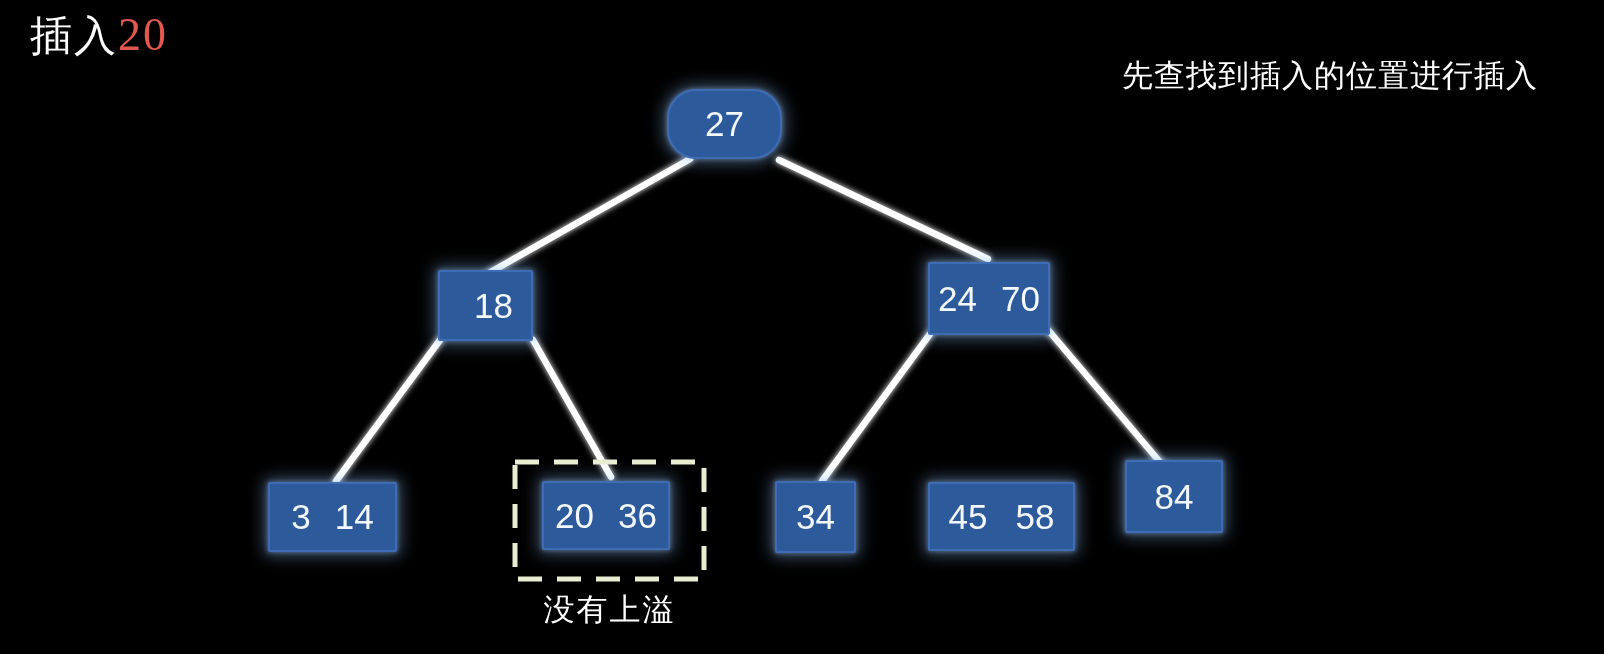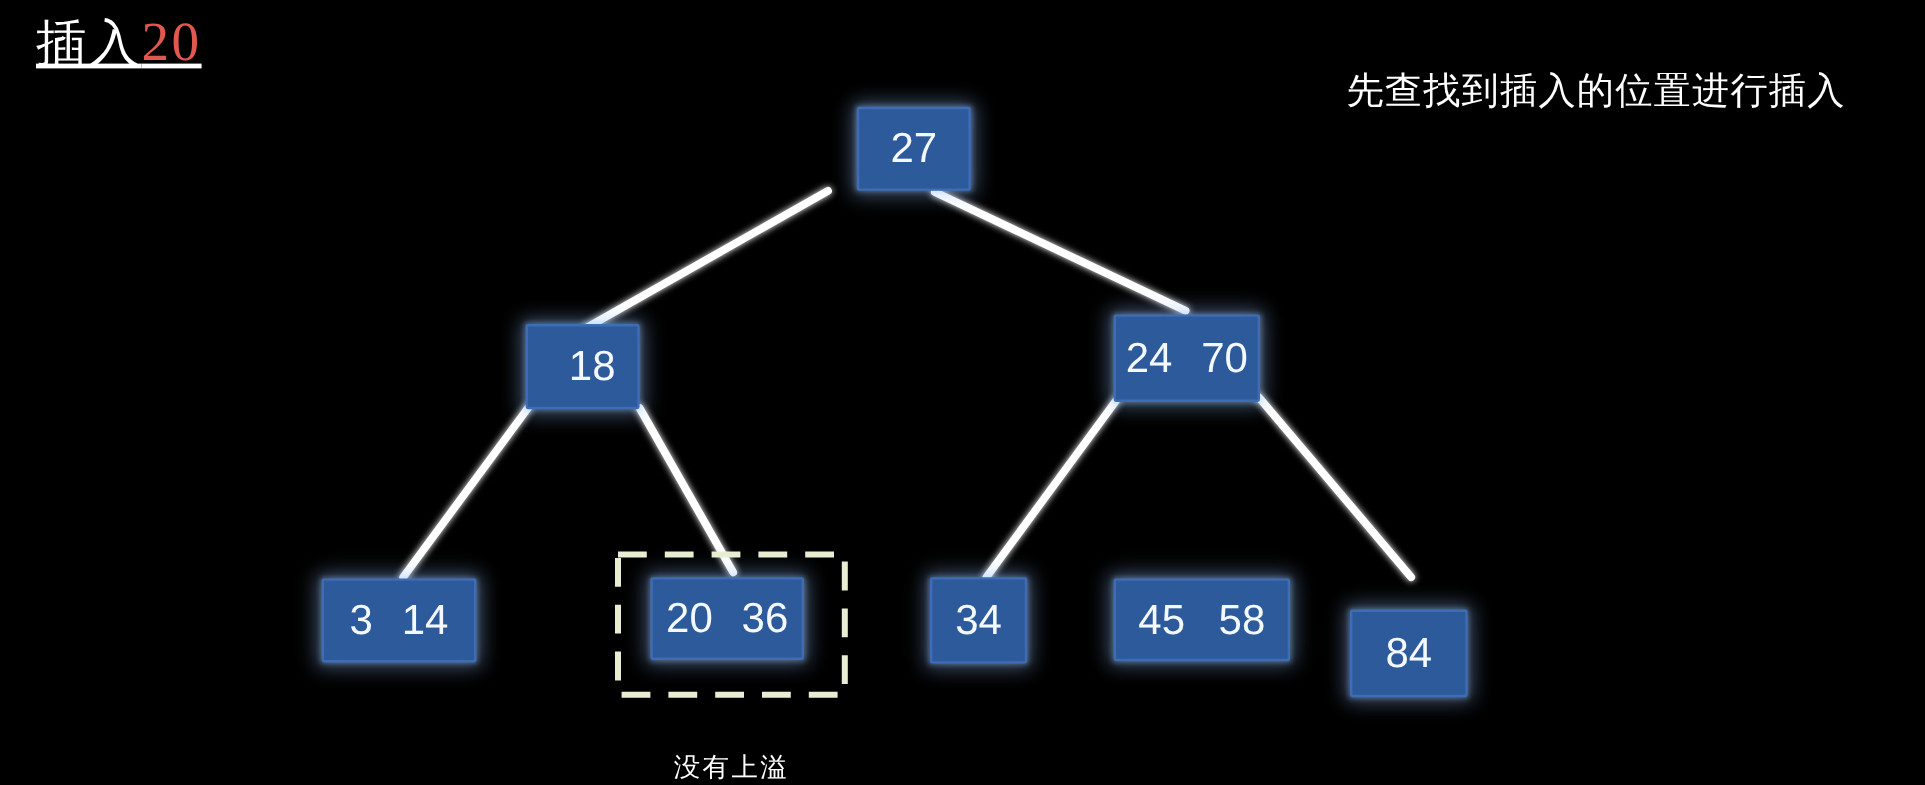--- a/index.html
+++ b/index.html
@@ -17,21 +17,20 @@
     color: #ffffff;
   }
   
   #slide-title {
     position: absolute;
     left: 30px;
     top: 8px;
     font-size: 42px;
     letter-spacing: 2px;
     white-space: nowrap;
-    text-decoration: underline;
   }
   #slide-title .title-prefix { color: #ffffff; }
   #slide-title .title-value {
     color: #e0584e;
     font-family: "Liberation Serif", "DejaVu Serif", serif;
     font-size: 46px;
   }
   
   #notes {
     position: absolute;
@@ -66,25 +65,24 @@
     font-size: 35px;
   }
   .node-key { display: inline-block; }
   
   #overflow-label {
     position: absolute;
     left: 513px;
     top: 589px;
     width: 193px;
     text-align: center;
-    font-size: 22px;
+    font-size: 31px;
     letter-spacing: 2px;
     color: #ffffff;
     white-space: nowrap;
-    margin-top: 36px;
   }
 </style>
 </head>
 <body>
 
 <div id="stage">
 
   <div id="slide-title">
     <span class="title-prefix">插入</span><span class="title-value">20</span>
   </div>
@@ -109,21 +107,21 @@
         <line x1="440" y1="340" x2="336" y2="481" stroke="#ffffff" stroke-width="6.5" stroke-linecap="round" filter="url(#edgeGlow)"></line>
         <line x1="533" y1="340" x2="611" y2="477" stroke="#ffffff" stroke-width="6.5" stroke-linecap="round" filter="url(#edgeGlow)"></line>
         <line x1="930" y1="334" x2="822" y2="481" stroke="#ffffff" stroke-width="6.5" stroke-linecap="round" filter="url(#edgeGlow)"></line>
         <line x1="993" y1="336" x2="993" y2="481" stroke="#ffffff" stroke-width="6.5" stroke-linecap="round" filter="url(#edgeGlow)"></line>
         <line x1="1049" y1="331" x2="1176" y2="481" stroke="#ffffff" stroke-width="6.5" stroke-linecap="round" filter="url(#edgeGlow)"></line>
       </g>
     <rect id="dashed-box" fill="none" stroke="#e9eed2" stroke-width="5" stroke-dasharray="24 15" x="515" y="462" width="189" height="117"></rect>
   </svg>
 
   <div id="node-layer">
-      <div class="tree-node" style="left: 714px; top: 89px; width: 95px; height: 70px;">
+      <div class="tree-node" style="left: 667px; top: 89px; width: 115px; height: 70px; border-radius: 29px;">
         <span class="node-key">27</span>
       </div>
       <div class="tree-node" style="left: 438px; top: 270px; width: 95px; height: 71px; padding-left: 16px;">
         <span class="node-key">18</span>
       </div>
       <div class="tree-node" style="left: 928px; top: 262px; width: 122px; height: 73px;">
         <span class="node-key">24</span>
         <span class="node-key">70</span>
       </div>
       <div class="tree-node" style="left: 268px; top: 482px; width: 129px; height: 70px;">
@@ -134,20 +132,20 @@
         <span class="node-key">20</span>
         <span class="node-key">36</span>
       </div>
       <div class="tree-node" style="left: 775px; top: 481px; width: 81px; height: 72px;">
         <span class="node-key">34</span>
       </div>
       <div class="tree-node" style="left: 928px; top: 482px; width: 147px; height: 69px; gap: 28px;">
         <span class="node-key">45</span>
         <span class="node-key">58</span>
       </div>
-      <div class="tree-node" style="left: 1125px; top: 508px; width: 98px; height: 73px;">
+      <div class="tree-node" style="left: 1125px; top: 460px; width: 98px; height: 73px;">
         <span class="node-key">84</span>
       </div>
     </div>
 
   <div id="overflow-label">没有上溢</div>
 
 </div>
 
 </body></html>

